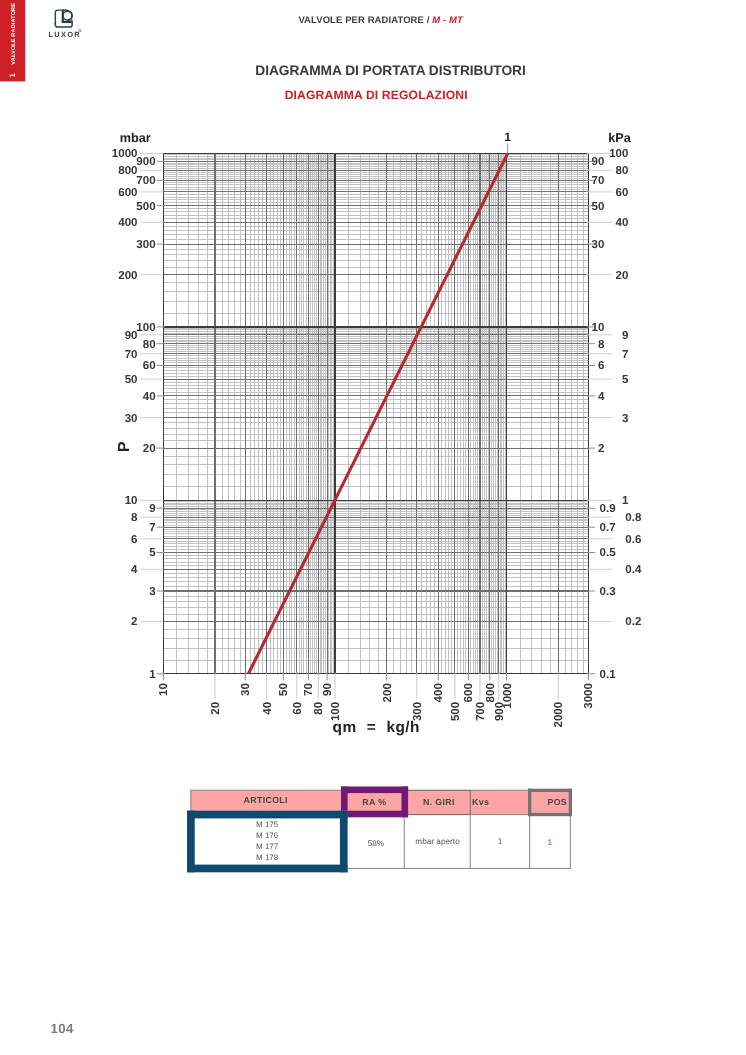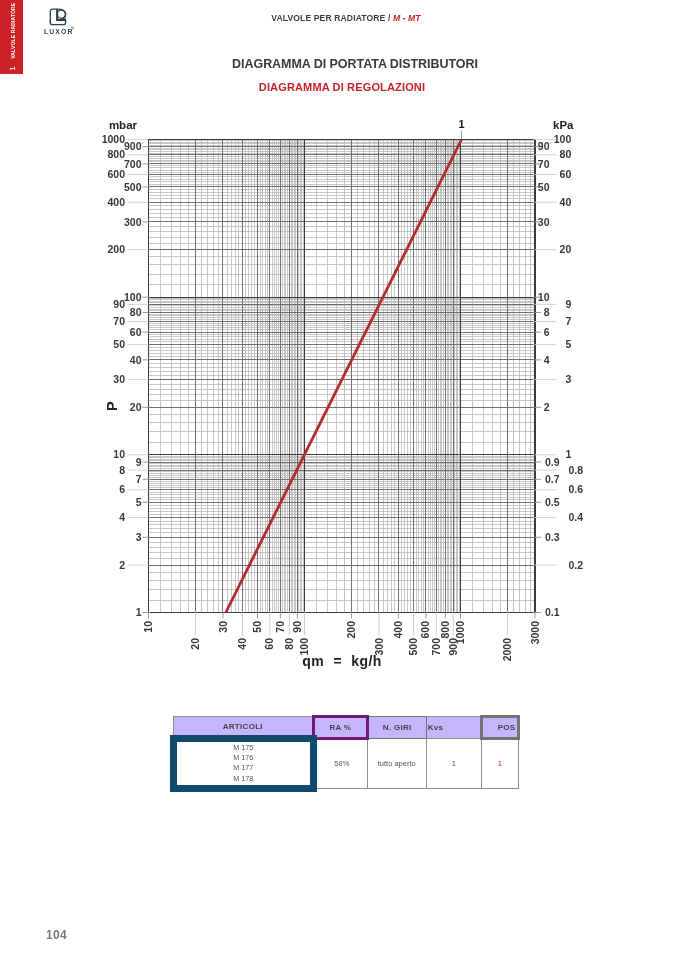--- a/index.html
+++ b/index.html
@@ -149,41 +149,41 @@
   <text x="342" y="665.5" text-anchor="middle" font-size="14" font-weight="bold" word-spacing="5" letter-spacing="0.4" fill="#222">qm = kg/h</text>
 
   <text x="461.5" y="128" text-anchor="middle" font-size="11" font-weight="bold" fill="#222">1</text>
   <path d="M461.5 130.5V139" stroke="#888" stroke-width="0.8"></path>
 
   <line x1="225.8" y1="612.5" x2="461.5" y2="139.5" stroke="#b52a30" stroke-width="2.8"></line>
 </svg>
 
 <table class="abs" style="left:169.5px;top:715px;width:350px;border:1px solid #8f8f8f;">
   <tbody>
-      <tr style="background:#c4b5fd;height:22px;">
+      <tr style="background:#fca5a5;height:22px;">
 
     <td style="border:1px solid #8f8f8f;width:147px;text-align:center;font-size:8px;font-weight:bold;color:#454545;letter-spacing:0.3px;">ARTICOLI</td>
 
-    <td style="border:3px solid #701a75;width:52px;text-align:center;font-size:8px;font-weight:bold;color:#454545;letter-spacing:0.3px;">RA %</td>
+    <td style="border:6px solid #701a75;width:52px;text-align:center;font-size:8px;font-weight:bold;color:#454545;letter-spacing:0.3px;">RA %</td>
 
     <td style="border:1px solid #737373;width:59px;text-align:center;font-size:8px;font-weight:bold;color:#454545;letter-spacing:0.3px;">N. GIRI</td>
 
     <td style="border:1px solid #8f8f8f;width:55px;font-size:8px;font-weight:bold;color:#454545;letter-spacing:0.3px;">Kvs</td>
 
     <td style="border:3px solid #737373;width:33px;text-align:right;font-size:8px;font-weight:bold;color:#454545;letter-spacing:0.3px;">POS</td>
   </tr>
   <tr style="height:49px;">
 
     <td style="border:7px solid #0c4a6e;font-size:7.2px;color:#555;text-align:center;">
       <div style="line-height:10.2px;">M 175<br>M 176<br>M 177<br>M 178</div>
     </td>
 
     <td style="border:1px solid #8f8f8f;text-align:center;font-size:7.5px;color:#555;">58%</td>
 
-    <td style="border:1px solid #8f8f8f;text-align:center;font-size:7.5px;color:#555;">tutto aperto</td>
+    <td style="border:1px solid #8f8f8f;text-align:center;font-size:7.5px;color:#555;">mbar aperto</td>
 
     <td style="border:1px solid #8f8f8f;text-align:center;font-size:7.5px;color:#555;">1</td>
 
     <td style="border:1px solid #8f8f8f;text-align:center;font-size:7.5px;color:#c6222a;">1</td>
   </tr>
 </tbody>
   </table>
 
 <div class="abs" style="left:46px;top:928px;font-size:12px;letter-spacing:0.3px;color:#7a7a7a;font-weight:bold;">104</div>
 

